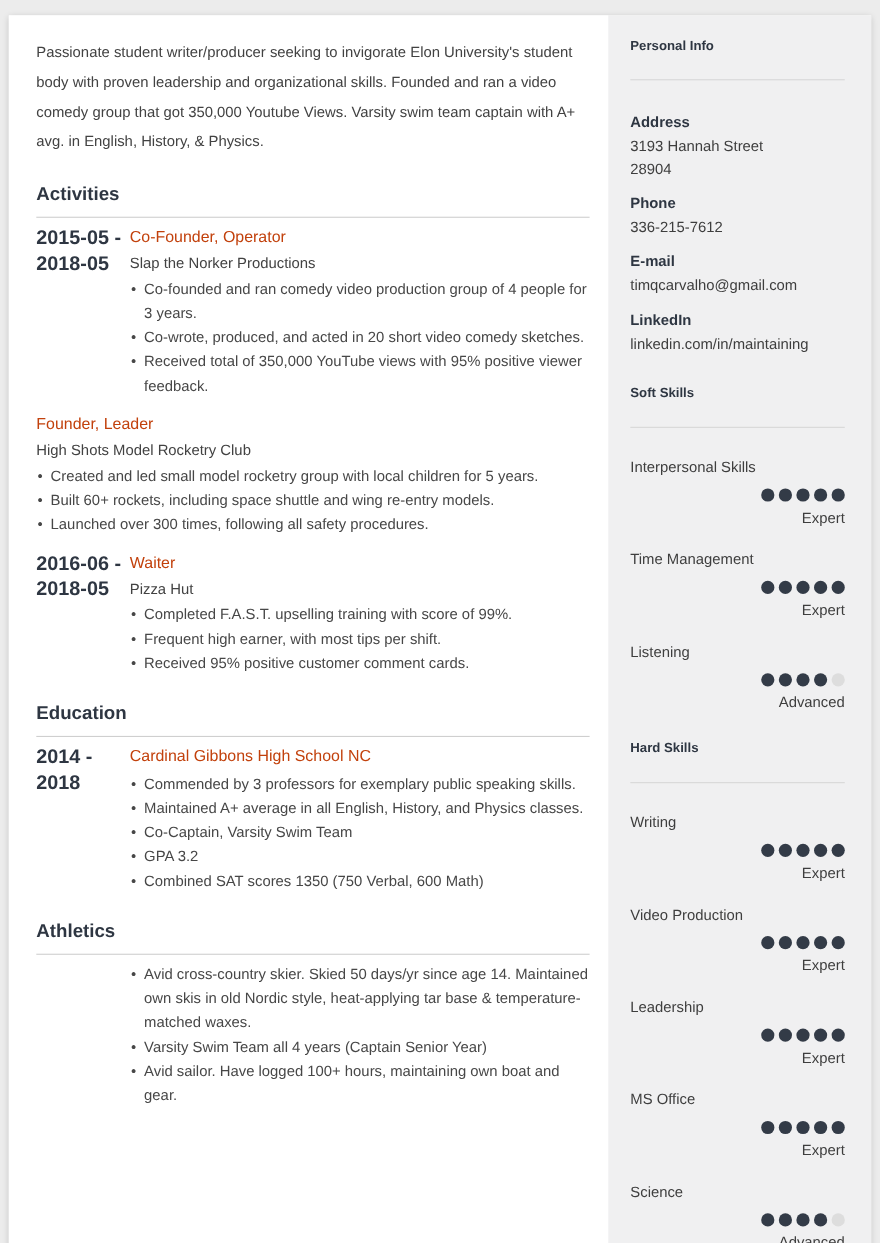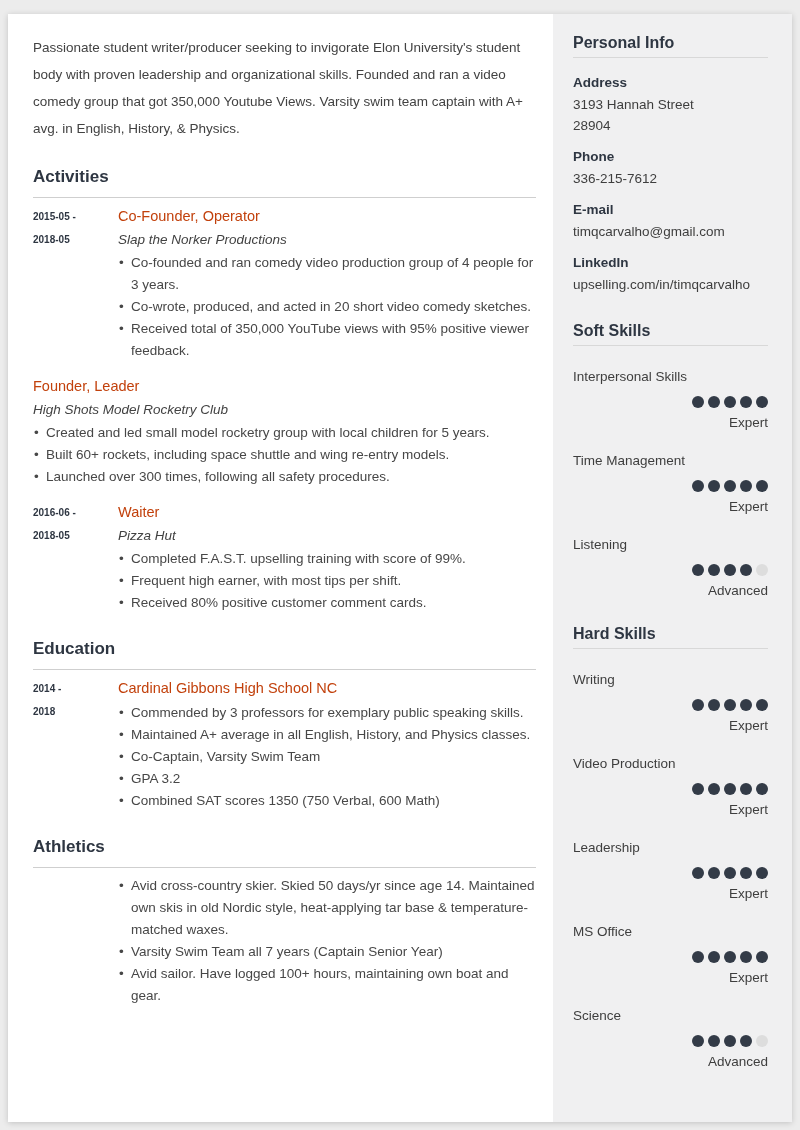--- a/index.html
+++ b/index.html
@@ -61,62 +61,61 @@
     color: #2e3642;
     padding-bottom: 10px;
     border-bottom: 1px solid #cfcfcf;
     margin-bottom: 7px;
   }
   .entry { display: flex; margin-bottom: 13px; }
   .entry:last-child { margin-bottom: 0; justify-content: flex-end; }
   .entry-dates {
     width: 85px;
     flex-shrink: 0;
-    font-size: 10px;
+    font-size: 18px;
     font-weight: bold;
     color: #2e3642;
     line-height: 23px;
   }
   .entry-dates div { white-space: nowrap; }
   .entry-body { flex: 1; min-width: 0; }
   .entry-title {
     font-size: 14.5px;
     font-weight: normal;
     color: #c2410c;
     line-height: 23px;
   }
   .entry-org {
     font-size: 13.5px;
-    font-style: italic;
     color: #424242;
     line-height: 24px;
   }
   ul.bullets { list-style: none; }
   ul.bullets li {
     position: relative;
     padding-left: 13px;
     font-size: 13.5px;
     line-height: 22px;
     color: #474747;
   }
   ul.bullets li::before {
     content: "\2022";
     position: absolute;
     left: 1px;
     color: #474747;
   }
   .indented { margin-left: 85px; }
   
   .side-heading {
-    font-size: 16px;
+    font-size: 12px;
     font-weight: bold;
     color: #2e3642;
-    padding-bottom: 5px;
+    padding-bottom: 24px;
     border-bottom: 1px solid #d8d8d8;
-    margin-bottom: 13px;
+    margin-bottom: 26px;
   }
   .side-section { margin-bottom: 27px; }
   .side-section:last-child { margin-bottom: 0; }
   .pi-field { margin-bottom: 9px; }
   .pi-label {
     font-size: 13.5px;
     font-weight: bold;
     color: #2e3642;
     line-height: 23px;
   }
@@ -196,21 +195,21 @@
           <div class="entry-dates">
             <div>2016-06 -</div>
             <div>2018-05</div>
           </div>
           <div class="entry-body">
             <div class="entry-title">Waiter</div>
             <div class="entry-org">Pizza Hut</div>
             <ul class="bullets">
               <li>Completed F.A.S.T. upselling training with score of 99%.</li>
               <li>Frequent high earner, with most tips per shift.</li>
-              <li>Received 80% positive customer comment cards.</li>
+              <li>Received 95% positive customer comment cards.</li>
             </ul>
           </div>
         </div>
       </div>
 
       <div class="section">
         <div class="section-heading">Education</div>
         <div class="entry">
           <div class="entry-dates">
             <div>2014 -</div>
@@ -226,21 +225,21 @@
               <li>Combined SAT scores 1350 (750 Verbal, 600 Math)</li>
             </ul>
           </div>
         </div>
       </div>
 
       <div class="section">
         <div class="section-heading">Athletics</div>
         <ul class="bullets indented">
           <li>Avid cross-country skier. Skied 50 days/yr since age 14. Maintained own skis in old Nordic style, heat-applying tar base &amp; temperature-matched waxes.</li>
-          <li>Varsity Swim Team all 7 years (Captain Senior Year)</li>
+          <li>Varsity Swim Team all 4 years (Captain Senior Year)</li>
           <li>Avid sailor. Have logged 100+ hours, maintaining own boat and gear.</li>
 
         </ul>
       </div>
 
     </div>
 
     <div class="sidebar">
 
       <div class="side-section">
@@ -257,21 +256,21 @@
           <div class="pi-line">336-215-7612</div>
         </div>
 
         <div class="pi-field">
           <div class="pi-label">E-mail</div>
           <div class="pi-line">timqcarvalho@gmail.com</div>
         </div>
 
         <div class="pi-field">
           <div class="pi-label">LinkedIn</div>
-          <div class="pi-line">upselling.com/in/timqcarvalho</div>
+          <div class="pi-line">linkedin.com/in/maintaining</div>
         </div>
       </div>
 
       <div class="side-section">
         <div class="side-heading">Soft Skills</div>
 
         <div class="skill">
           <div class="skill-name">Interpersonal Skills</div>
           <div class="skill-dots">
             <span class="dot on"></span>

